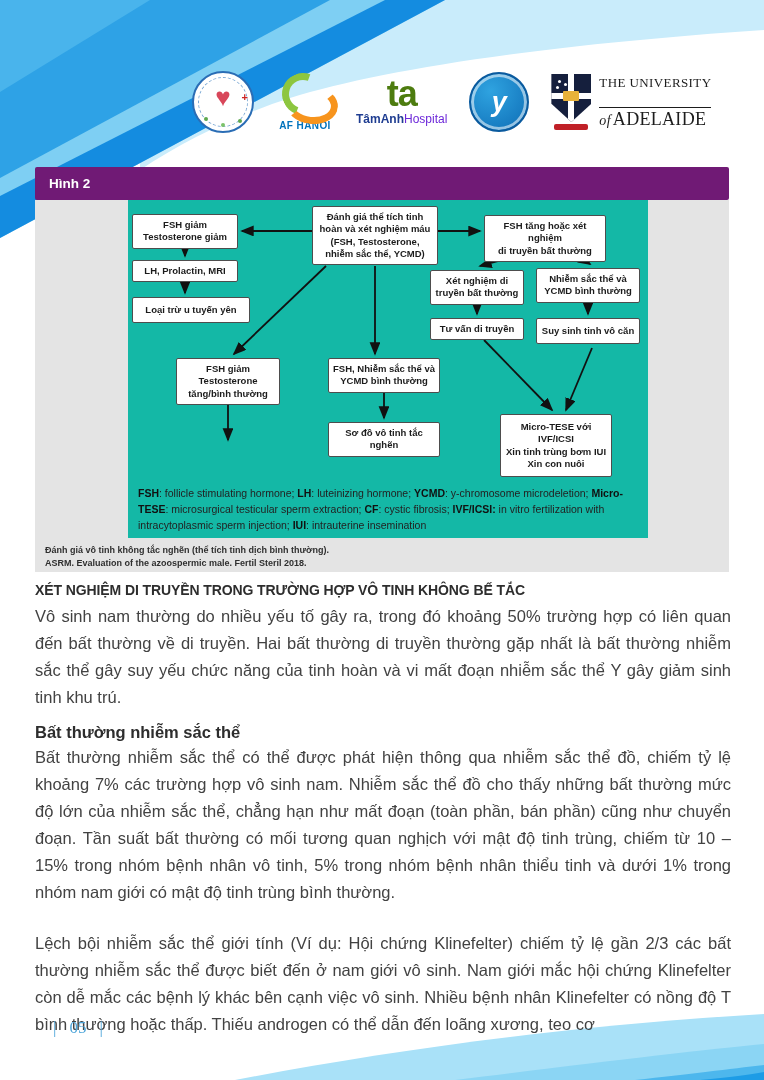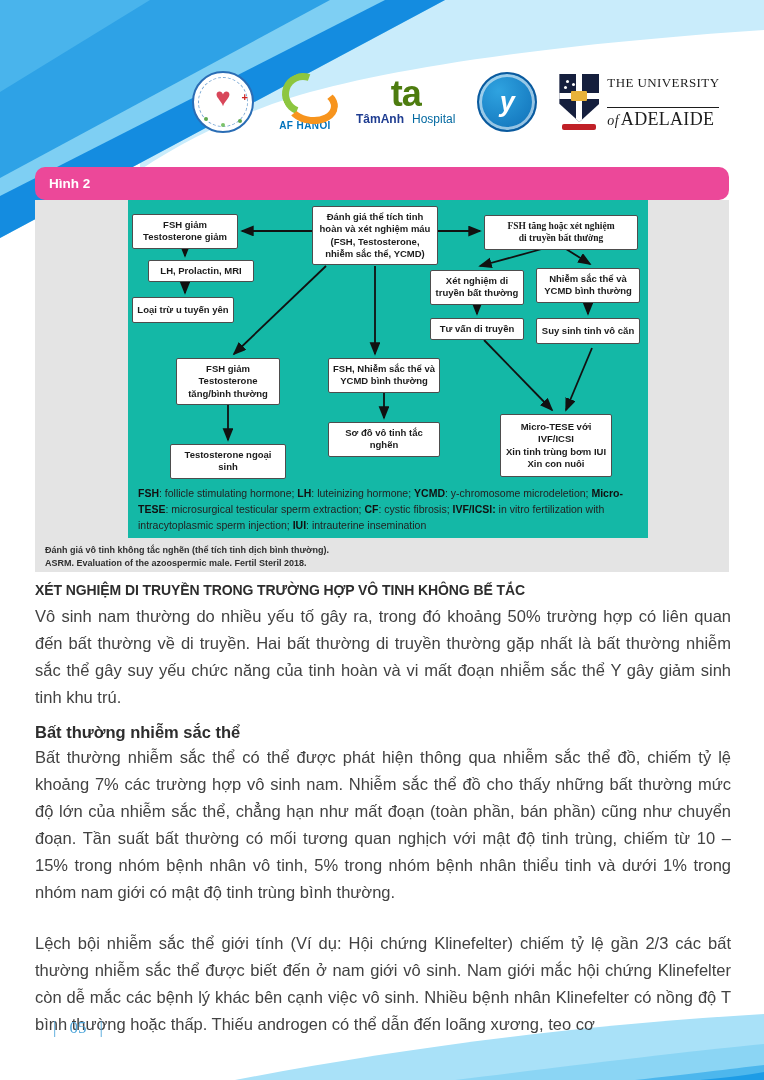--- a/index.html
+++ b/index.html
@@ -26,21 +26,21 @@
   #logo-af .swoosh{position:relative;width:58px;height:44px;}
   #logo-af .arc-green{position:absolute;left:6px;top:0;width:28px;height:28px;border:7px solid #8dc63f;
                       border-right-color:transparent;border-bottom-color:transparent;border-radius:50%;transform:rotate(-25deg);}
   #logo-af .arc-orange{position:absolute;left:10px;top:13px;width:38px;height:24px;border:7px solid #f7941d;
                        border-top-color:transparent;border-left-color:transparent;border-radius:50%;transform:rotate(6deg);}
   #logo-af .af-label{margin-top:3px;font-size:10px;font-weight:bold;color:#0072bc;letter-spacing:.4px;}
   
   #logo-tamanh .ta{font-size:36px;font-weight:bold;color:#4d7c0f;line-height:.85;letter-spacing:-1px;}
   #logo-tamanh .brandline{margin-top:4px;font-size:12px;line-height:1;}
   #logo-tamanh .brand{font-weight:bold;color:#1f3d91;}
-  #logo-tamanh .suffix{color:#0369a1;padding-left:8px;}
+  #logo-tamanh .suffix{color:#6d28d9;}
   
   #logo-tb .globe{width:56px;height:56px;border-radius:50%;border:2px solid #0a5a9e;
                   background:radial-gradient(circle at 35% 30%, #2fa3e0, #0d6cb5);
                   box-shadow:inset 0 0 0 3px rgba(255,255,255,.55);
                   display:flex;align-items:center;justify-content:center;}
   #logo-tb .yglyph{color:#fff;font-weight:bold;font-style:italic;font-size:27px;line-height:1;}
   
   #logo-adelaide{flex-direction:row;gap:8px;}
   #logo-adelaide .shield{width:40px;height:48px;background:#151f3d;position:relative;
                          clip-path:polygon(0 0,100% 0,100% 62%,50% 100%,0 62%);}
@@ -49,33 +49,33 @@
   #logo-adelaide .shield .book{position:absolute;left:12px;top:17px;width:16px;height:10px;background:#e8b23a;border-radius:1px;}
   #logo-adelaide .shield .stars{position:absolute;left:7px;top:6px;width:3px;height:3px;border-radius:50%;background:#fff;
                                 box-shadow:6px 3px 0 #fff,-2px 6px 0 #fff;}
   #logo-adelaide .scrollband{width:34px;height:6px;background:#c02027;border-radius:2px;margin:2px auto 0;}
   #logo-adelaide .utext{font-family:"Liberation Serif",serif;color:#1d1d1d;}
   #logo-adelaide .l1{font-size:13px;letter-spacing:.4px;border-bottom:1.5px solid #1d1d1d;padding-bottom:16px;}
   #logo-adelaide .l2{font-size:18px;margin-top:1px;letter-spacing:.3px;}
   #logo-adelaide .of{font-style:italic;font-size:14px;margin-right:2px;}
 
   
-  #fig-banner{left:35px;top:167px;width:694px;height:33px;background:#ec4899;border-radius:10px;
+  #fig-banner{left:35px;top:167px;width:694px;height:33px;background:#701a75;border-radius:2px;
               color:#fff;font-size:13.5px;font-weight:bold;line-height:33px;padding-left:14px;box-sizing:border-box;}
   #fig-container{left:35px;top:200px;width:694px;height:372px;background:#e4e4e4;}
   #fig-plot{position:absolute;left:93px;top:0;width:520px;height:338px;background:#14b8a6;}
   #fig-arrows{position:absolute;left:0;top:0;}
   .fnode{position:absolute;background:#fff;border:1px solid #4d4d4d;border-radius:2px;padding:4px 3px;
          font-size:9.5px;font-weight:bold;color:#1b1b1b;text-align:center;line-height:1.3;
          white-space:pre-line;box-sizing:border-box;}
   .n0{left:184px;top:6px;width:126px;}
   .n1{left:4px;top:14px;width:106px;}
-  .n2{left:356px;top:15px;width:154px;font-family:Liberation Serif, serif;}
-  .n3{left:20px;top:60px;width:106px;}
-  .n4{left:4px;top:97px;width:102px;min-height:26px;display:flex;align-items:center;justify-content:center;}
+  .n2{left:356px;top:15px;width:122px;}
+  .n3{left:4px;top:60px;width:106px;}
+  .n4{left:4px;top:97px;width:118px;min-height:26px;display:flex;align-items:center;justify-content:center;}
   .n5{left:302px;top:70px;width:94px;}
   .n6{left:408px;top:68px;width:104px;}
   .n7{left:302px;top:118px;width:94px;}
   .n8{left:408px;top:118px;width:104px;min-height:26px;display:flex;align-items:center;justify-content:center;}
   .n9{left:48px;top:158px;width:104px;}
   .n10{left:42px;top:244px;width:116px;}
   .n11{left:200px;top:158px;width:112px;}
   .n12{left:200px;top:222px;width:112px;min-height:28px;display:flex;align-items:center;justify-content:center;}
   .n13{left:372px;top:214px;width:112px;padding:6px 3px;}
   #fig-legend{position:absolute;left:10px;top:286px;width:502px;font-size:10.5px;line-height:1.5;color:#222;text-align:left;}
@@ -195,21 +195,20 @@
     <div class="fnode n4">Loại trừ u tuyến yên</div>
     <div class="fnode n5">Xét nghiệm di
 truyền bất thường</div>
     <div class="fnode n6">Nhiễm sắc thể và
 YCMD bình thường</div>
     <div class="fnode n7">Tư vấn di truyền</div>
     <div class="fnode n8">Suy sinh tinh vô căn</div>
     <div class="fnode n9">FSH giảm
 Testosterone
 tăng/bình thường</div>
-    <div class="fnode n10">Testosterone ngoại sinh</div>
     <div class="fnode n11">FSH, Nhiễm sắc thể và
 YCMD bình thường</div>
     <div class="fnode n12">Sơ đồ vô tinh tắc nghẽn</div>
     <div class="fnode n13">Micro-TESE với IVF/ICSI
 Xin tinh trùng bơm IUI
 Xin con nuôi</div>
 
     <div id="fig-legend"><b>FSH</b><span>: follicle stimulating hormone; </span><b>LH</b><span>: luteinizing hormone; </span><b>YCMD</b><span>: y-chromosome microdeletion;  </span><b>Micro-TESE</b><span>: microsurgical testicular sperm extraction; </span><b>CF</b><span>: cystic fibrosis; </span><b>IVF/ICSI:</b><span> in vitro fertilization with intracytoplasmic sperm injection; </span><b>IUI</b><span>: intrauterine insemination</span></div>
   </div>
 

